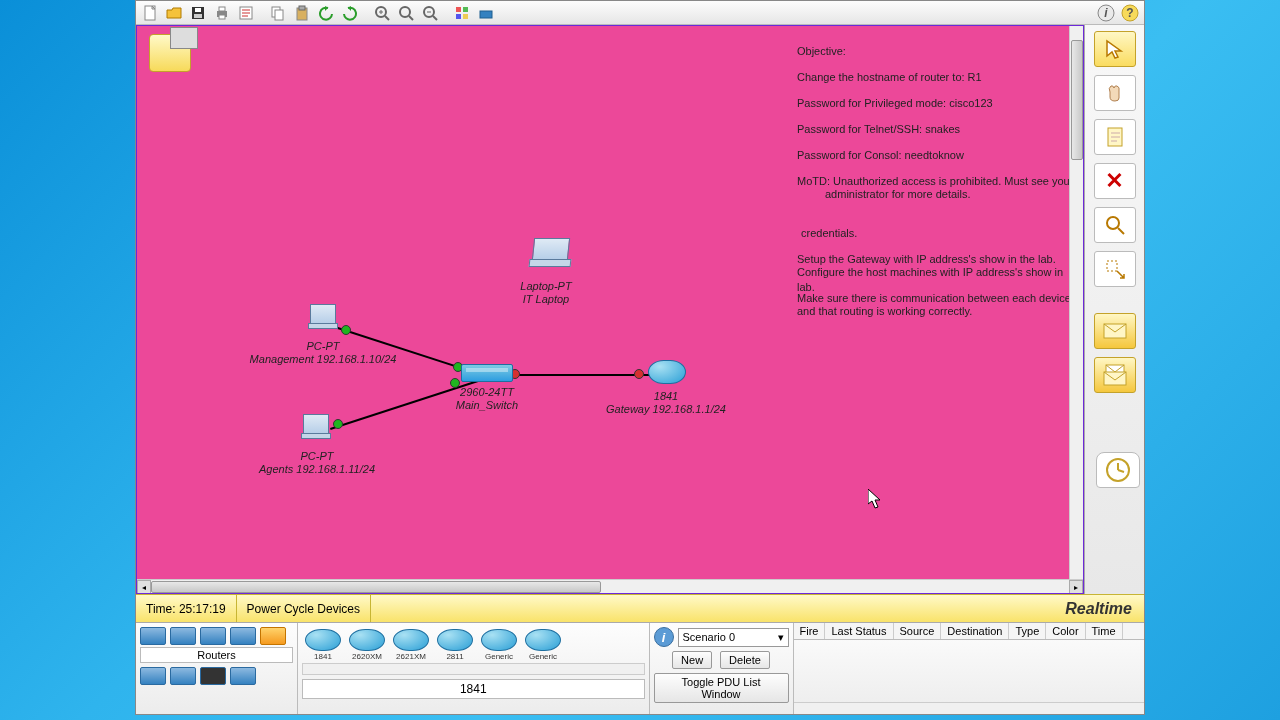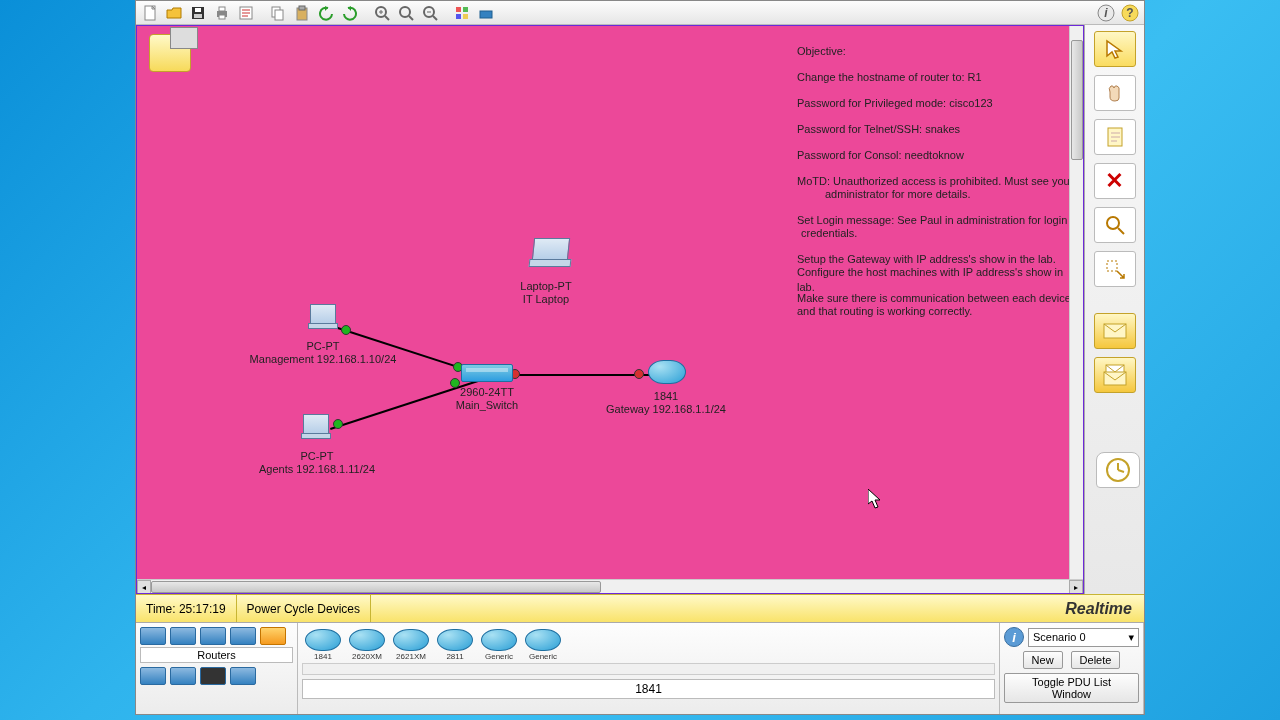--- a/index.html
+++ b/index.html
@@ -32,21 +32,21 @@
   .vscroll-thumb { position:absolute; top:14px; height:120px; left:1px; width:12px; background:linear-gradient(90deg,#e8e8e8,#c8c8c8); border:1px solid #999; border-radius:2px; }
   
   .right-panel { width: 60px; background: linear-gradient(#f8f8f8,#e8e8e8); border-left: 1px solid #aaa; display: flex; flex-direction: column; align-items: center; padding-top: 6px; gap: 8px; }
   .rp-btn { width: 42px; height: 36px; border: 1px solid #c4a22a; background: linear-gradient(#fff7c4,#fadc60); border-radius: 3px; display:flex; align-items:center; justify-content:center; cursor:pointer; }
   .rp-btn.plain { background:#fff; border-color:#bbb; }
   .rp-btn.red { color:#c00; font-size:22px; font-weight:bold; }
   .rp-btn.env { background: linear-gradient(#fff7c4,#f5c73d); }
   
   
   .note-text { position:absolute; font-size: 11px; color: #222; line-height: 1.35; }
-  .dev-label { position:absolute; font-size: 11px; color: #222; white-space: nowrap; transform: translateX(-50%); }
+  .dev-label { position:absolute; font-size: 11px; color: #222; white-space: nowrap; transform: translateX(-50%); font-style: italic; }
   .link-line { position:absolute; background:#000; height:2px; transform-origin: 0 0; }
   .port-dot { position:absolute; width:10px; height:10px; border-radius:50%; border:1px solid #333; }
   .port-green { background:#1fb51f; }
   .port-red { background:#d53030; }
   
   .dev-icon { position:absolute; }
   .pc-body { width:26px; height:20px; background:linear-gradient(#dfeaf5,#b7cfe8); border:1px solid #5a7a9c; }
   .pc-base { width:30px; height:6px; background:#c5d6e8; border:1px solid #5a7a9c; margin-top:-1px; margin-left:-2px; }
   .laptop-body { width:36px; height:22px; background:linear-gradient(#dfeaf5,#b7cfe8); border:1px solid #5a7a9c; transform:skewX(-6deg); }
   .laptop-kb { width:42px; height:8px; background:#c5d6e8; border:1px solid #5a7a9c; margin-top:-1px; margin-left:-4px; transform:skewX(-6deg); }
@@ -217,21 +217,20 @@
 
         <div class="cluster-icon"></div>
 
         <div class="note-text" style="left:660px; top:18px;">Objective:</div>
         <div class="note-text" style="left:660px; top:44px;">Change the hostname of router to: R1</div>
         <div class="note-text" style="left:660px; top:70px;">Password for Privileged mode: cisco123</div>
         <div class="note-text" style="left:660px; top:96px;">Password for Telnet/SSH: snakes</div>
         <div class="note-text" style="left:660px; top:122px;">Password for Consol: needtoknow</div>
         <div class="note-text" style="left:660px; top:148px;">MoTD: Unauthorized access is prohibited. Must see your</div>
         <div class="note-text" style="left:688px; top:161px;">administrator for more details.</div>
-        <div class="note-text" style="left:660px; top:187px;">Set Login message: See Paul in administration for login</div>
         <div class="note-text" style="left:664px; top:200px;">credentials.</div>
         <div class="note-text" style="left:660px; top:226px;">Setup the Gateway with IP address's show in the lab.</div>
         <div class="note-text" style="left:660px; top:239px;">Configure the host machines with IP address's show in lab.</div>
         <div class="note-text" style="left:660px; top:265px;">Make sure there is communication between each device,</div>
         <div class="note-text" style="left:660px; top:278px;">and that routing is working correctly.</div>
 
         <div class="link-line" style="left:198px; top:300px; width:160px; transform:rotate(18deg);"></div>
         <div class="link-line" style="left:193px; top:402px; width:165px; transform:rotate(-18deg);"></div>
         <div class="link-line" style="left:378px; top:348px; width:135px; transform:rotate(0deg);"></div>
 
@@ -411,15 +410,27 @@
             <span>▾</span>
           </div>
       </div>
       <div class="sc-row" style="justify-content:center; gap:8px;">
         <div class="sc-btn">New</div>
         <div class="sc-btn">Delete</div>
       </div>
       <div class="sc-btn" style="width:100%; text-align:center;">Toggle PDU List Window</div>
     </div>
 
+    <div class="pdu-table">
+      <div class="pdu-head">
+        <span>Fire</span>
+        <span>Last Status</span>
+        <span>Source</span>
+        <span>Destination</span>
+        <span>Type</span>
+        <span>Color</span>
+        <span>Time</span>
+      </div>
+      <div class="pdu-scroll"></div>
+    </div>
   </div>
 
 </div>
 
 </body></html>

